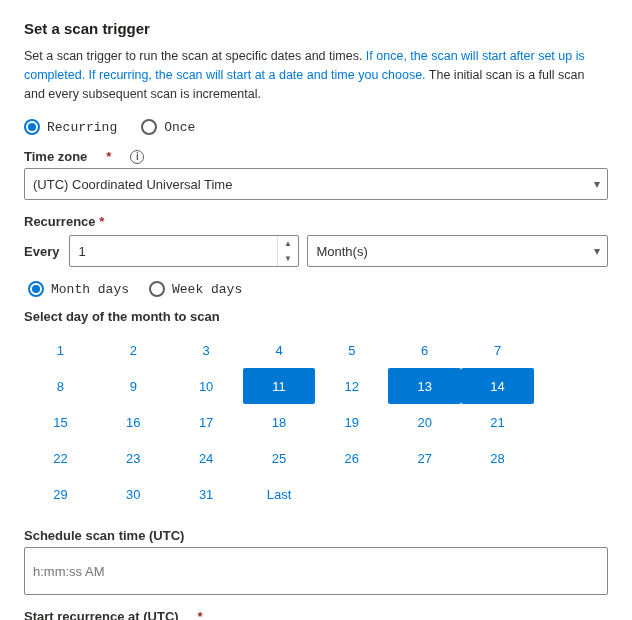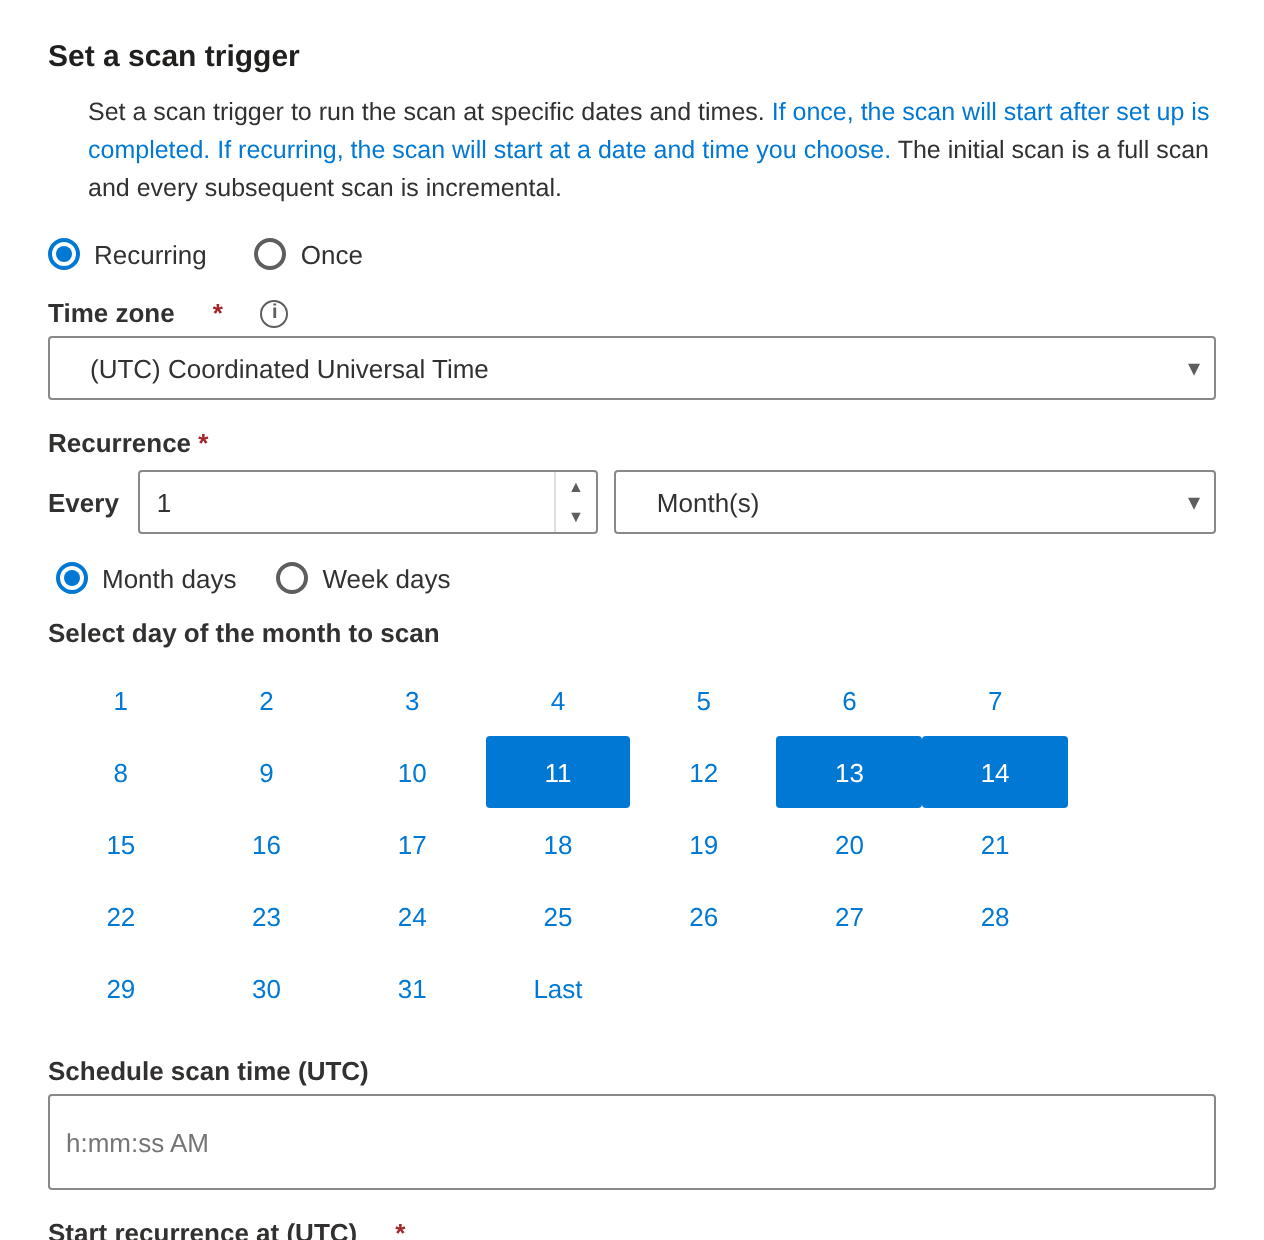--- a/index.html
+++ b/index.html
@@ -16,21 +16,20 @@
       font-size: 15px;
       font-weight: 600;
       margin-bottom: 10px;
       color: #201f1e;
     }
     .description {
       font-size: 12.5px;
       color: #323130;
       line-height: 1.5;
       margin-bottom: 16px;
-      margin-left: 20px;
     }
     .description span {
       color: #0078d4;
     }
     .radio-group {
       display: flex;
       align-items: center;
       gap: 24px;
       margin-bottom: 14px;
     }
@@ -57,20 +56,21 @@
       height: 8px;
       border-radius: 50%;
       background: #0078d4;
     }
     .radio-circle.unchecked {
       border: 2px solid #605e5c;
     }
     .radio-label {
       font-size: 13px;
       color: #323130;
+      font-family: Liberation Mono, monospace;
     }
     .field-label {
       font-size: 13px;
       font-weight: 600;
       margin-bottom: 4px;
       color: #323130;
       display: flex;
       align-items: center;
       gap: 19px;
     }
@@ -92,21 +92,21 @@
     .select-wrapper {
       position: relative;
       margin-bottom: 14px;
     }
     .select-field {
       width: 100%;
       height: 32px;
       border: 1px solid #8a8886;
       border-radius: 2px;
       background: #fff;
-      padding: 0 30px 0 20px;
+      padding: 0 30px 0 8px;
       font-size: 13px;
       color: #323130;
       appearance: none;
       -webkit-appearance: none;
       cursor: pointer;
     }
     .chevron-down {
       position: absolute;
       right: 8px;
       top: 50%;

